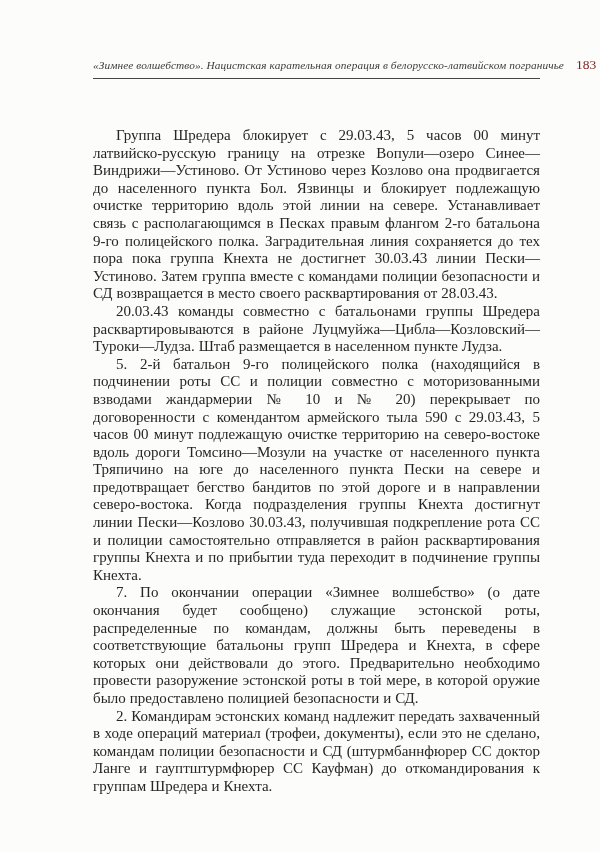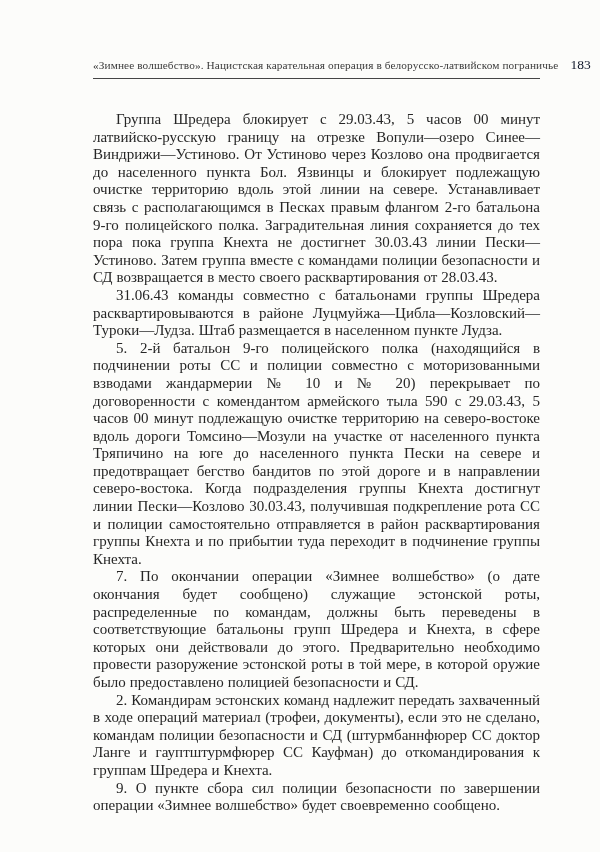--- a/index.html
+++ b/index.html
@@ -26,39 +26,40 @@
     top: 57px;
     width: 447px;
   }
   .running-header {
     display: flex;
     justify-content: space-between;
     align-items: baseline;
     gap: 12px;
   }
   .running-title {
+    font-style: italic;
     font-size: 11.3px;
     line-height: 14px;
     color: #3c3c3c;
     letter-spacing: 0.1px;
     white-space: nowrap;
   }
   .page-number {
     font-size: 13.5px;
-    color: #0f172a;
+    color: #7f1d1d;
     flex: 0 0 auto;
   }
   .header-rule {
     margin-top: 5px;
     border: none;
     border-bottom: 1.3px solid #454545;
     height: 0;
   }
   .body-text {
-    margin-top: 32px;
+    margin-top: 48px;
     font-size: 15px;
     line-height: 17.6px;
     color: #262626;
     text-align: justify;
   }
   .body-text p {
     margin: 0;
     padding: 0;
     text-indent: 23px;
     word-spacing: 0.2px;
@@ -73,21 +74,20 @@
     <div class="running-header">
       <span class="running-title">«Зимнее волшебство». Нацистская карательная операция в белорусско-латвийском пограничье</span>
       <span class="page-number">183</span>
     </div>
 
     <hr class="header-rule">
 
     <div class="body-text">
 
     <p>Группа Шредера блокирует с 29.03.43, 5 часов 00 минут латвийско-русскую границу на отрезке Вопули—озеро Синее—Виндрижи—Устиново. От Устиново через Козлово она продвигается до населенного пункта Бол. Язвинцы и блокирует подлежащую очистке территорию вдоль этой линии на севере. Устанавливает связь с располагающимся в Песках правым флангом 2-го батальона 9-го полицейского полка. Заградительная линия сохраняется до тех пора пока группа Кнехта не достигнет 30.03.43 линии Пески—Устиново. Затем группа вместе с командами полиции безопасности и СД возвращается в место своего расквартирования от 28.03.43.</p>
-        <p>31.06.43 команды совместно с батальонами группы Шредера расквартировываются в районе Луцмуйжа—Цибла—Козловский—Туроки—Лудза. Штаб размещается в населенном пункте Лудза.</p>
+        <p>20.03.43 команды совместно с батальонами группы Шредера расквартировываются в районе Луцмуйжа—Цибла—Козловский—Туроки—Лудза. Штаб размещается в населенном пункте Лудза.</p>
         <p>5. 2-й батальон 9-го полицейского полка (находящийся в подчинении роты СС и полиции совместно с моторизованными взводами жандармерии № 10 и № 20) перекрывает по договоренности с комендантом армейского тыла 590 с 29.03.43, 5 часов 00 минут подлежащую очистке территорию на северо-востоке вдоль дороги Томсино—Мозули на участке от населенного пункта Тряпичино на юге до населенного пункта Пески на севере и предотвращает бегство бандитов по этой дороге и в направлении северо-востока. Когда подразделения группы Кнехта достигнут линии Пески—Козлово 30.03.43, получившая подкрепление рота СС и полиции самостоятельно отправляется в район расквартирования группы Кнехта и по прибытии туда переходит в подчинение группы Кнехта.</p>
         <p>7. По окончании операции «Зимнее волшебство» (о дате окончания будет сообщено) служащие эстонской роты, распределенные по командам, должны быть переведены в соответствующие батальоны групп Шредера и Кнехта, в сфере которых они действовали до этого. Предварительно необходимо провести разоружение эстонской роты в той мере, в которой оружие было предоставлено полицией безопасности и СД.</p>
         <p>2. Командирам эстонских команд надлежит передать захваченный в ходе операций материал (трофеи, документы), если это не сделано, командам полиции безопасности и СД (штурмбаннфюрер СС доктор Ланге и гауптштурмфюрер СС Кауфман) до откомандирования к группам Шредера и Кнехта.</p>
-        <p>9. О пункте сбора сил полиции безопасности по завершении операции «Зимнее волшебство» будет своевременно сообщено.</p>
       </div>
 
   </div>
 </div>
 
 </body></html>

